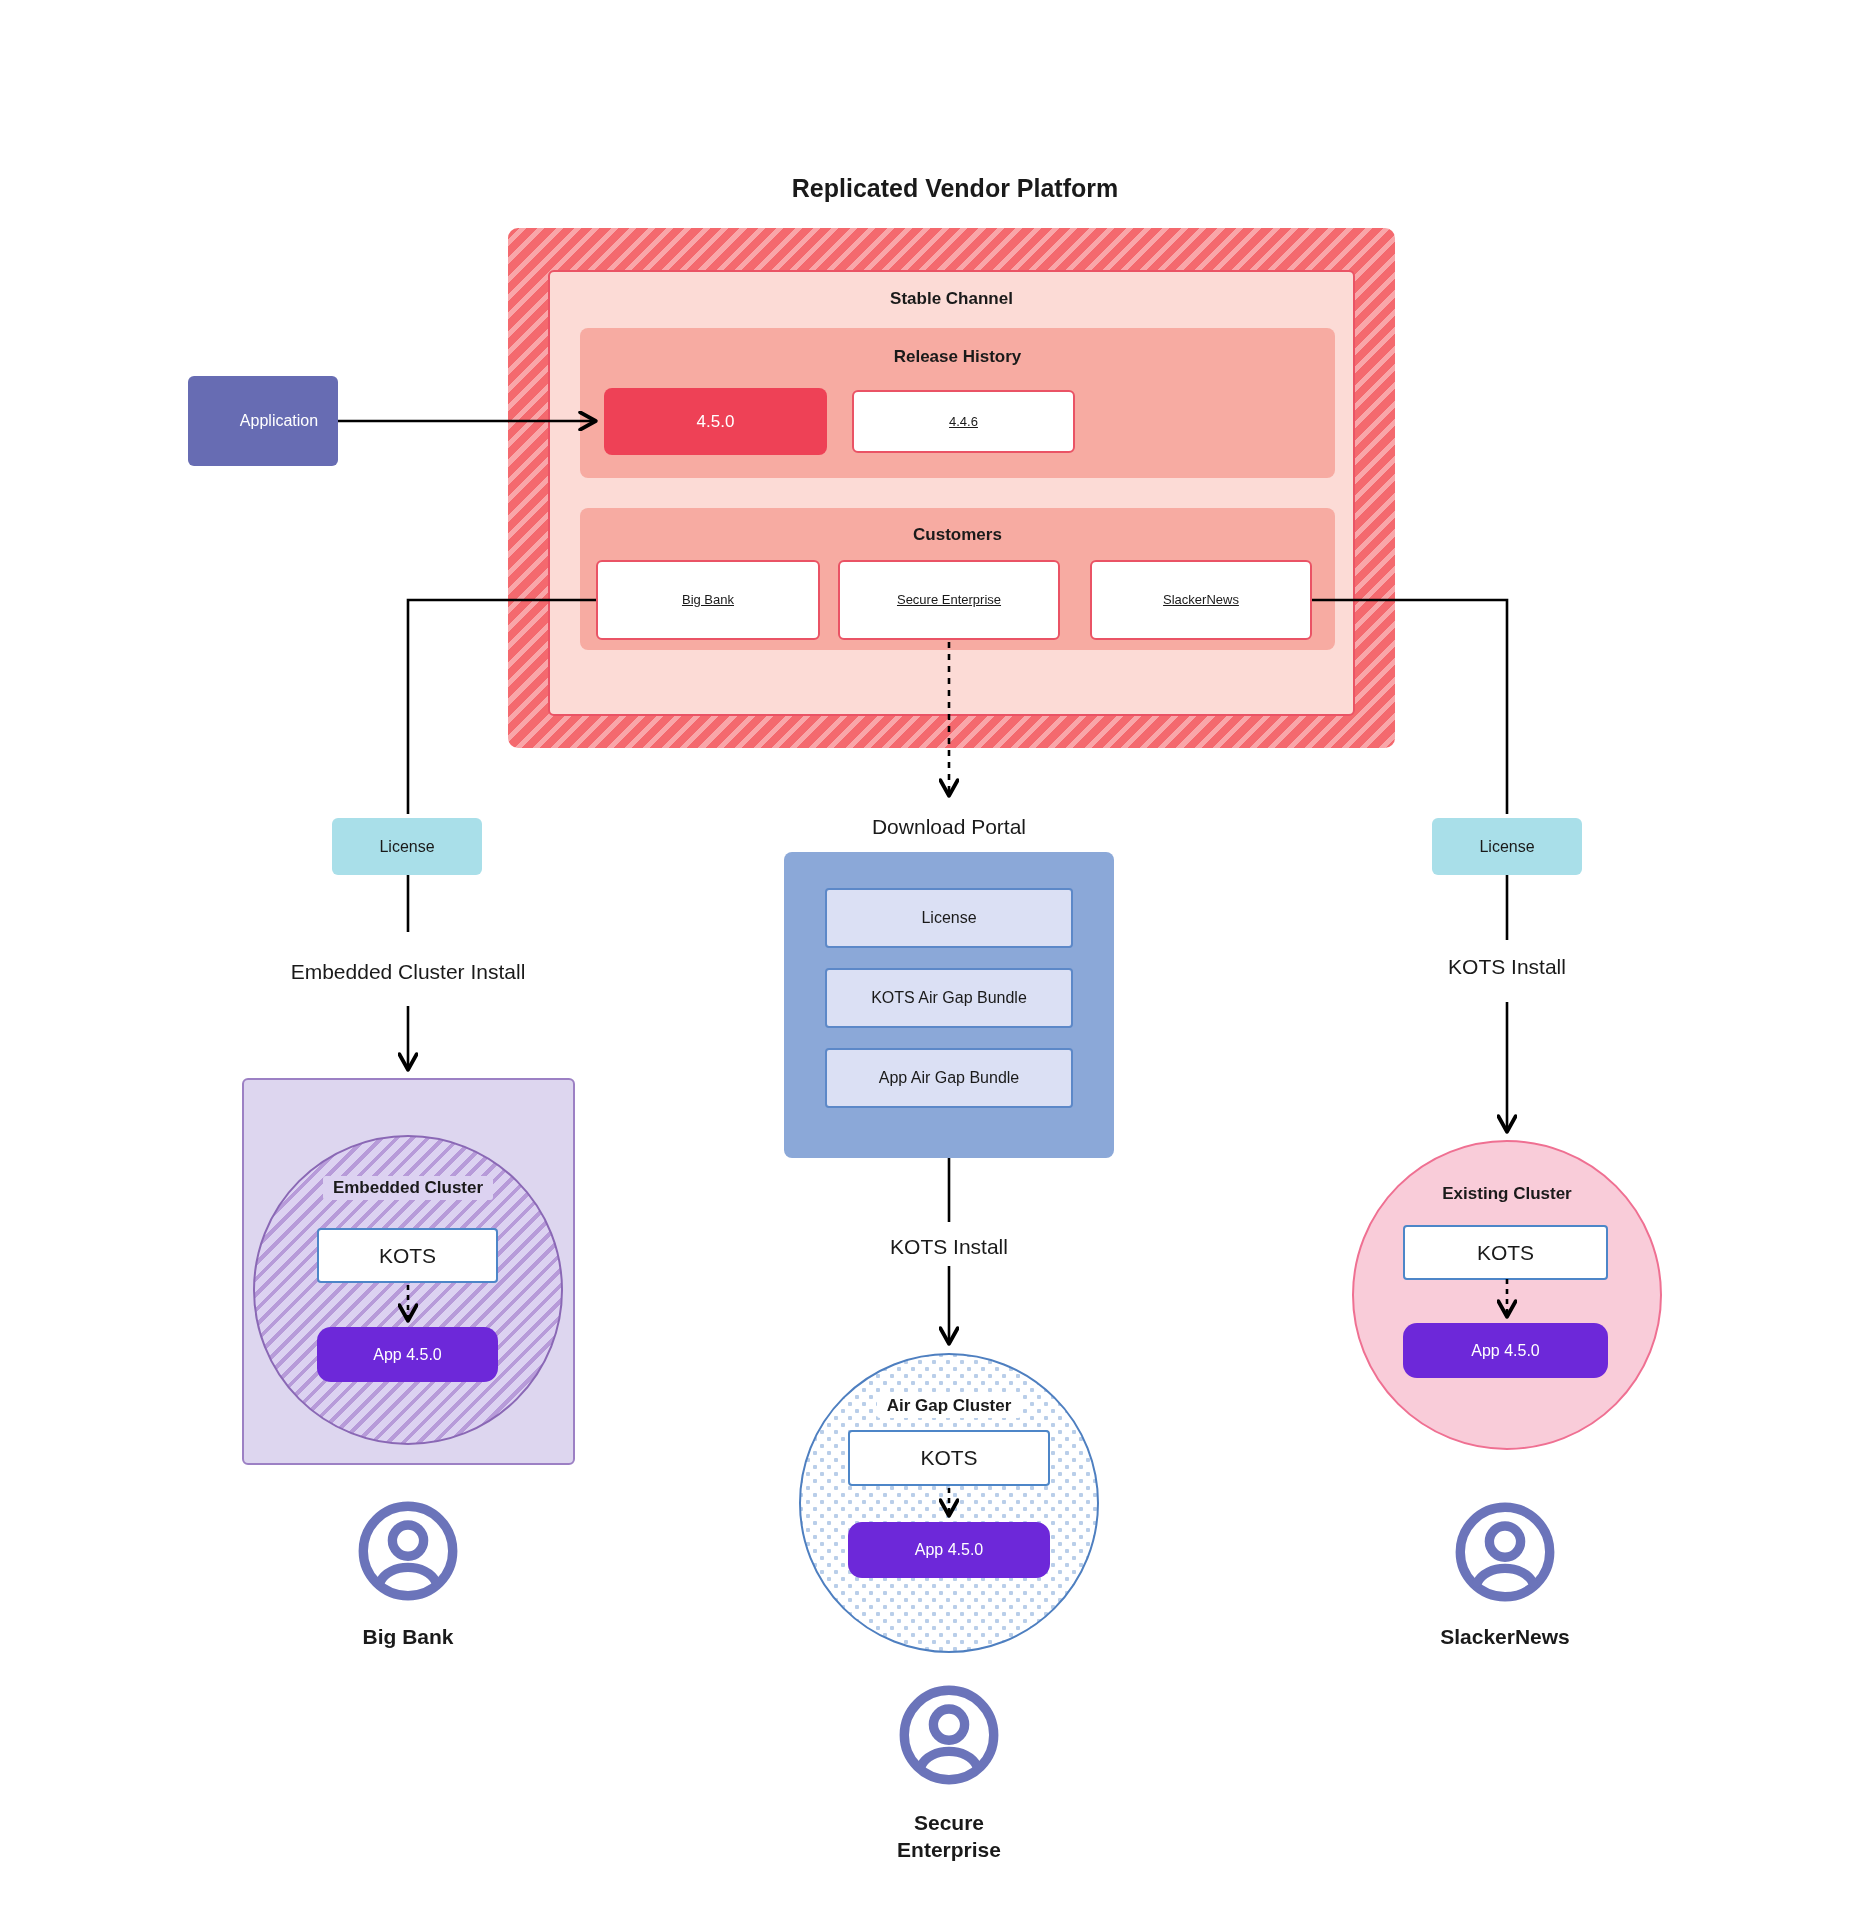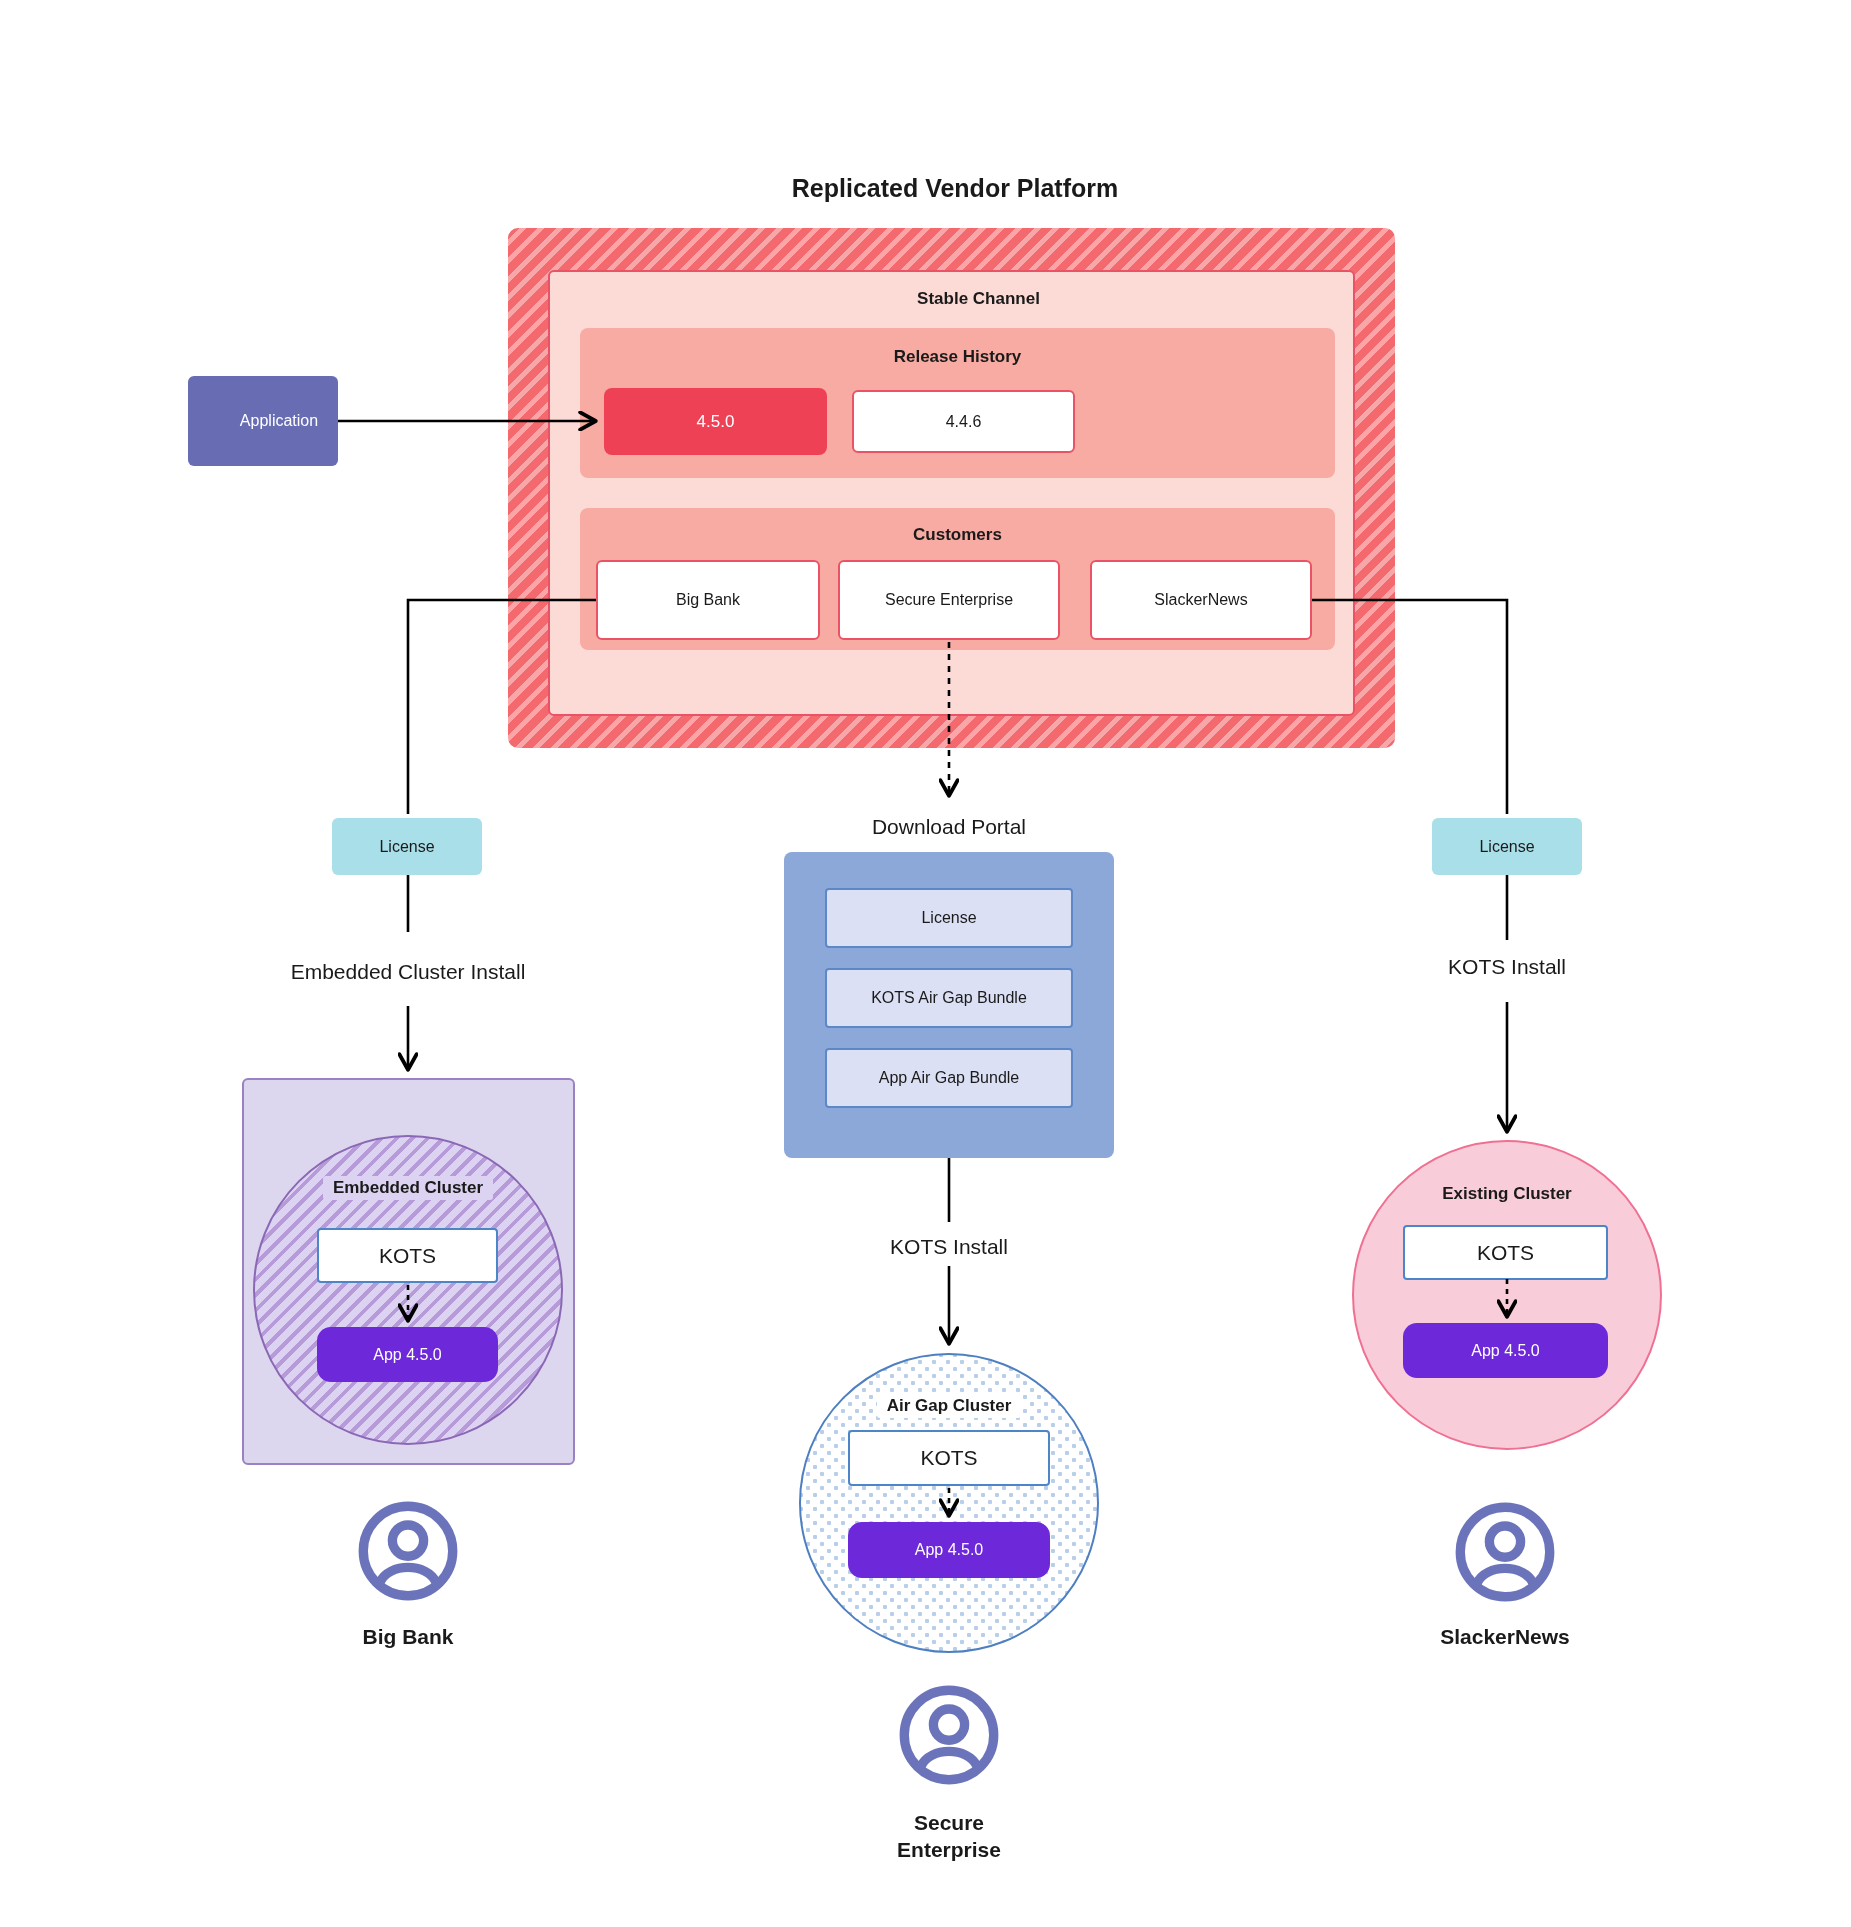--- a/index.html
+++ b/index.html
@@ -12,21 +12,21 @@
   .user-lbl{font-size:21px;font-weight:600;line-height:1.3;}
 
   
   .red-hatch{
     background:repeating-linear-gradient(135deg,#f4696e 0px,#f4696e 8px,#f9a6a9 8px,#f9a6a9 13px);
     border-radius:10px;
   }
   .stable-panel{background:#fcdbd6;border:2px solid #ea5365;border-radius:6px;}
   .salmon-panel{background:#f7aba2;border-radius:8px;}
   .rel-hot{background:#ee4156;border-radius:8px;color:#ffffff;font-size:17px;}
-  .wbox{background:#ffffff;border:2px solid #ea5365;border-radius:6px;font-size:16px;line-height:1.35;}
+  .wbox{background:#ffffff;border:2px solid #ea5365;border-radius:6px;font-size:13px;line-height:1.35;text-decoration:underline;}
   .app-purple{background:#676cb3;border-radius:6px;color:#ffffff;font-size:16px;padding-left:32px;}
   .teal{background:#a9dfe9;border-radius:6px;font-size:16px;}
   .dp-box{background:#8ba8d8;border-radius:8px;}
   .dp-item{background:#dbe0f4;border:2px solid #5c88c8;border-radius:4px;font-size:16px;}
   .vm-box{background:#ddd6ef;border:2px solid #9c80c4;border-radius:6px;}
   .circle{border-radius:50%;}
   .ec-circle{
     background:repeating-linear-gradient(135deg,#b79bd9 0px,#b79bd9 4px,#dcd2f1 4px,#dcd2f1 11px);
     border:2px solid #8a68b5;
   }
@@ -46,21 +46,21 @@
 </head>
 <body>
 
 <div id="canvas">
 
   <div class="abs flexc" style="left:655px;top:172px;width:600px;height:32px;font-size:25px;font-weight:600;">Replicated Vendor Platform</div>
 
   <div class="abs red-hatch" style="left:508px;top:228px;width:887px;height:520px;"></div>
 
   <div class="abs stable-panel" style="left:548px;top:270px;width:807px;height:446px;"></div>
-  <div class="abs flexc lbl" style="left:548px;top:288px;width:807px;height:22px;margin-left:27px;">Stable Channel</div>
+  <div class="abs flexc lbl" style="left:548px;top:288px;width:807px;height:22px;">Stable Channel</div>
 
   <div class="abs salmon-panel" style="left:580px;top:328px;width:755px;height:150px;"></div>
   <div class="abs flexc lbl" style="left:580px;top:346px;width:755px;height:22px;">Release History</div>
   <div class="abs flexc rel-hot" style="left:604px;top:388px;width:223px;height:67px;">4.5.0</div>
   <div class="abs flexc wbox" style="left:852px;top:390px;width:223px;height:63px;">4.4.6</div>
 
   <div class="abs salmon-panel" style="left:580px;top:508px;width:755px;height:142px;"></div>
   <div class="abs flexc lbl" style="left:580px;top:524px;width:755px;height:22px;">Customers</div>
   <div class="abs flexc wbox" style="left:596px;top:560px;width:224px;height:80px;">Big Bank</div>
   <div class="abs flexc wbox" style="left:838px;top:560px;width:222px;height:80px;padding:0 40px;">Secure Enterprise</div>

